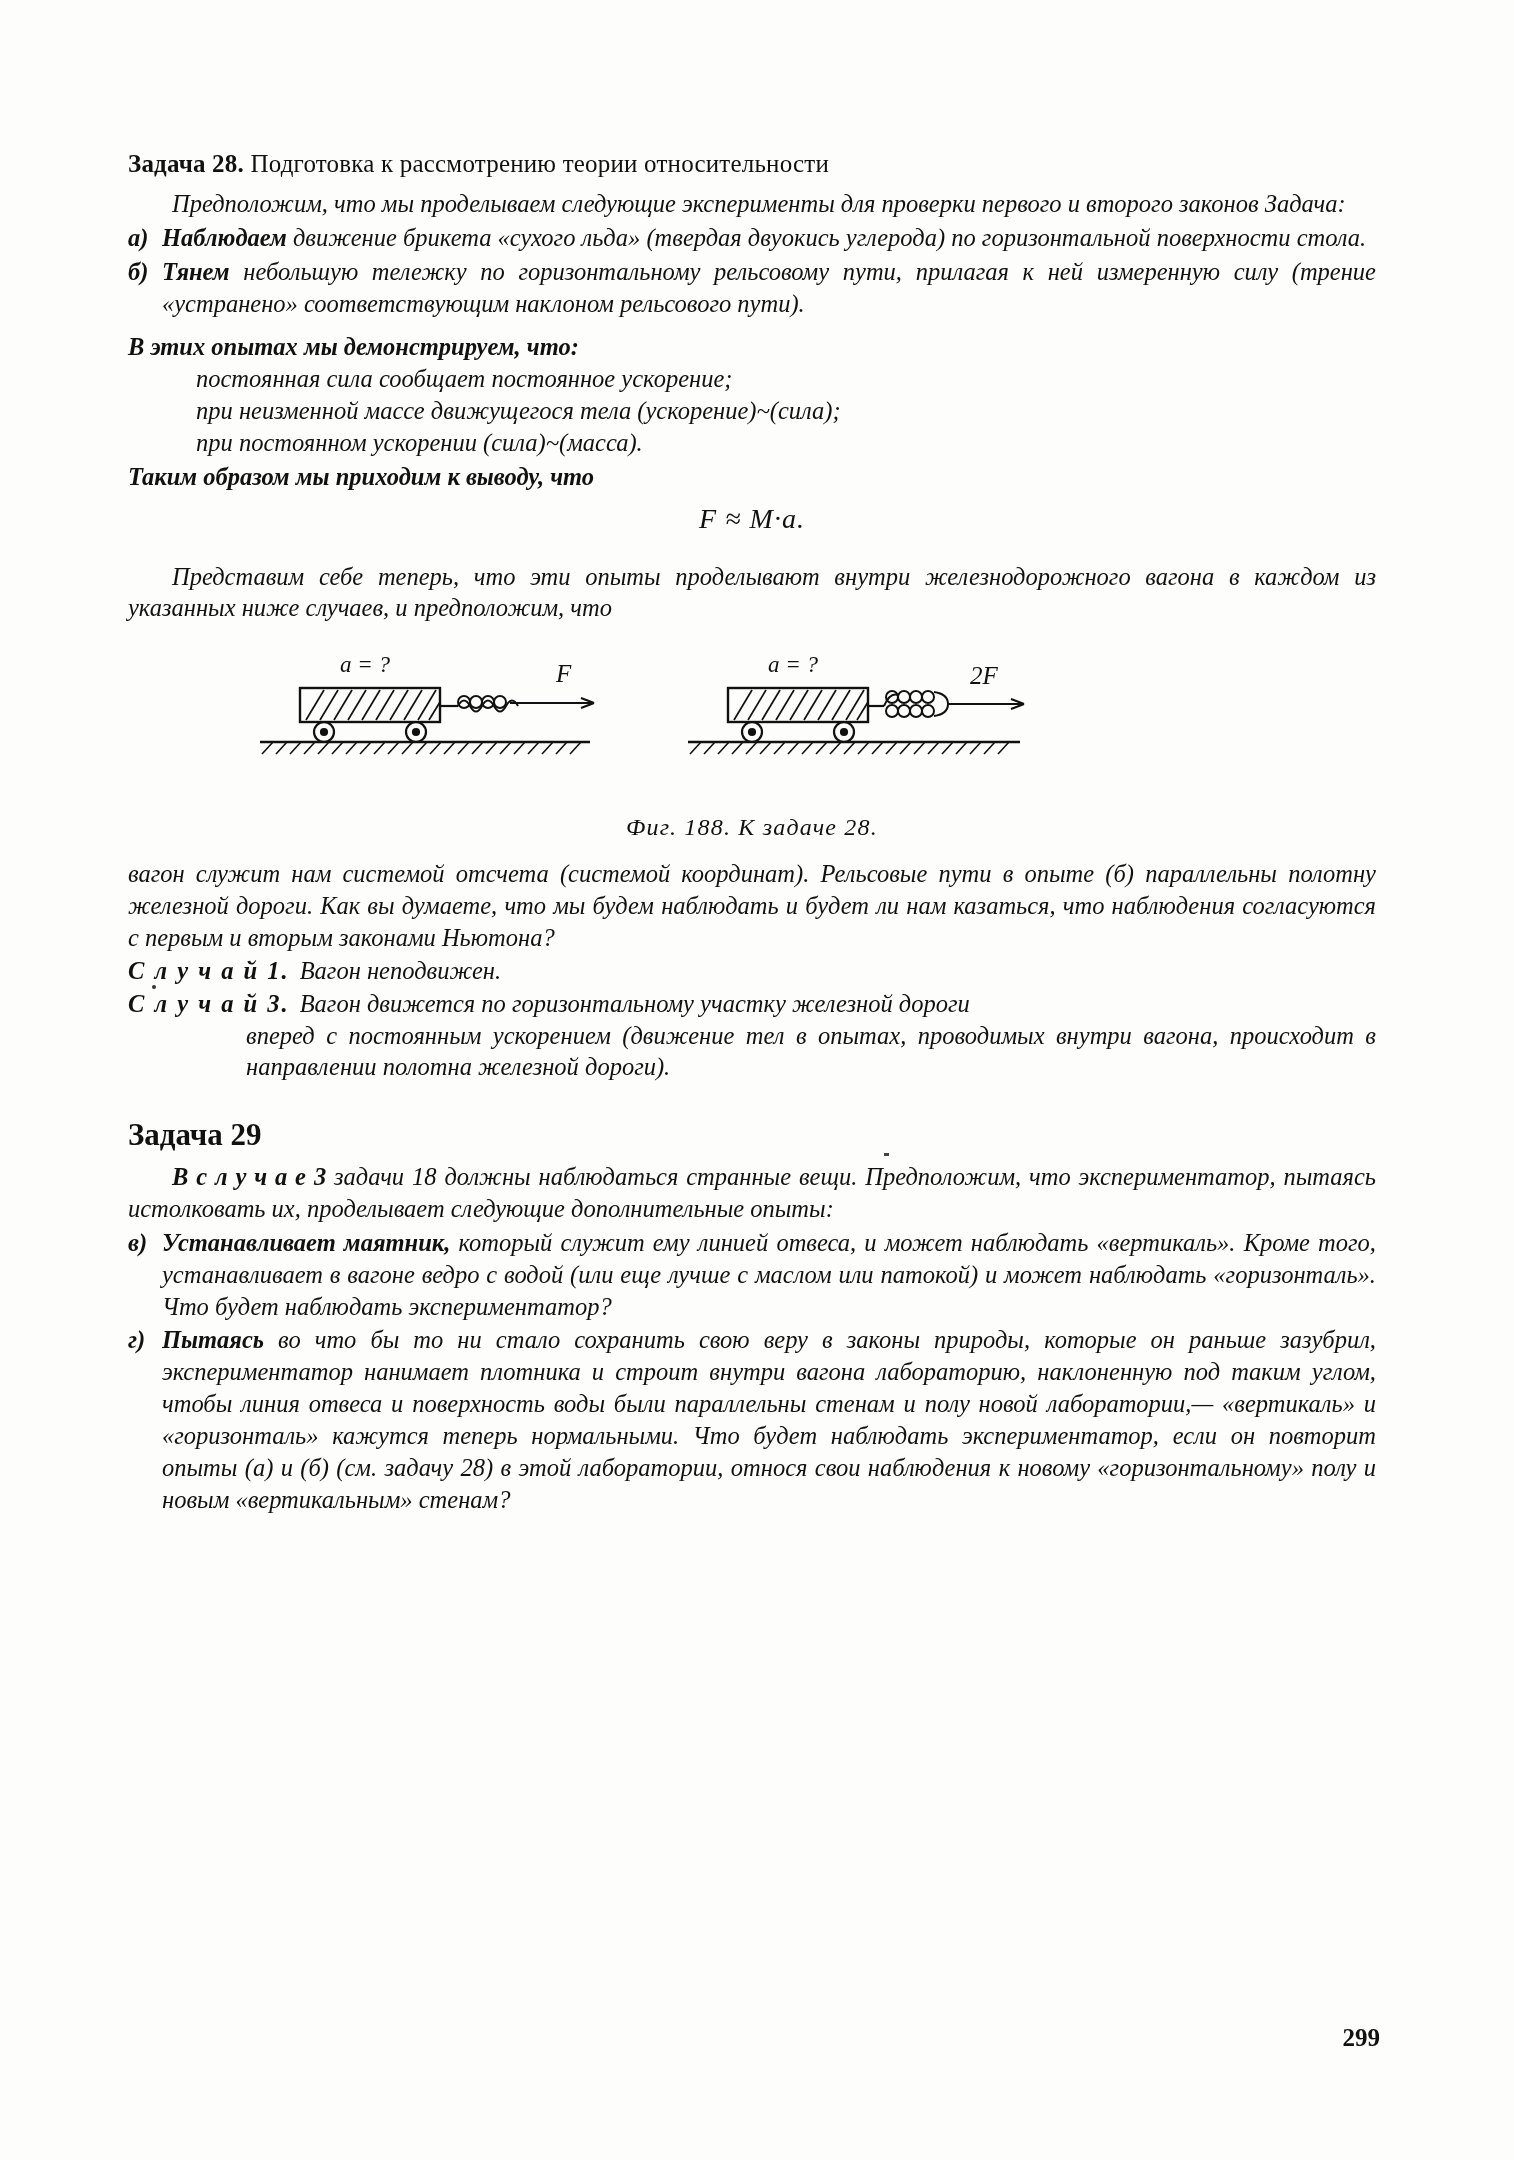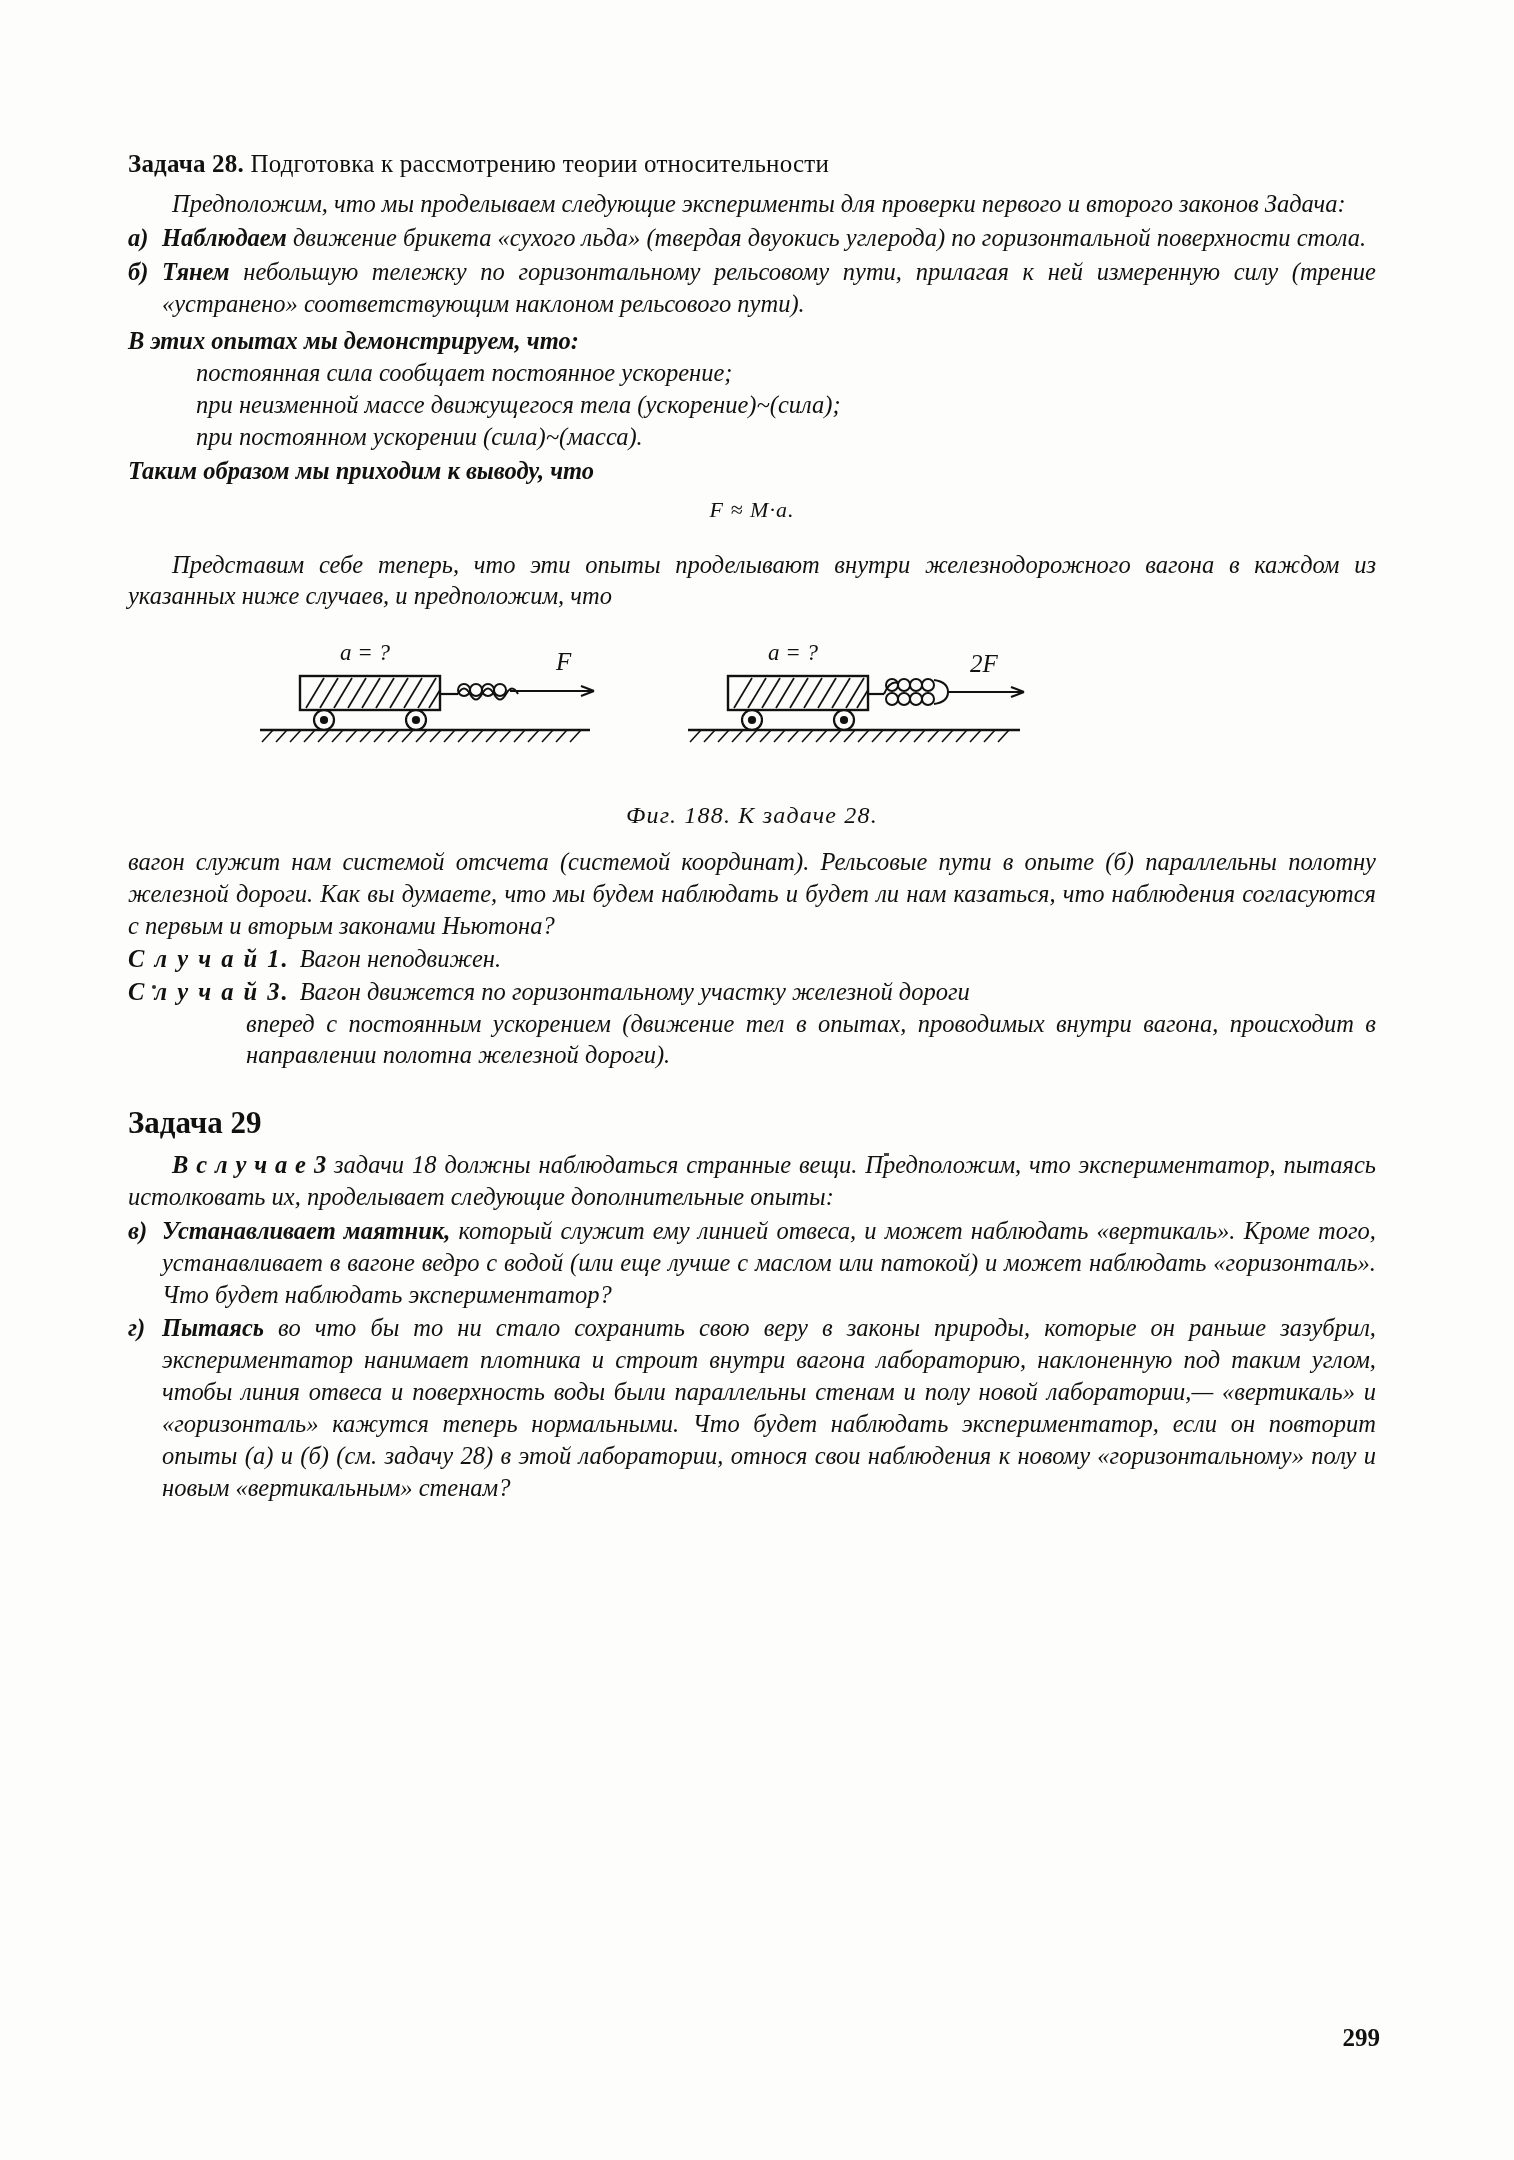--- a/index.html
+++ b/index.html
@@ -99,21 +99,21 @@
     text-indent: 0;
   }
 
   .sub-lines {
     padding-left: 68px;
   }
 
   .formula {
     text-align: center;
     font-style: italic;
-    font-size: 22px;
+    font-size: 28px;
     margin: 10px 0 4px 0;
     letter-spacing: 1px;
   }
 
   
   .figure-wrap {
     margin-top: 26px;
     position: relative;
     height: 150px;
   }
@@ -175,21 +175,21 @@
     <div class="lettered">
       <span class="mark">а)</span>
       <span class="body it"><span class="b">Наблюдаем</span><span> движение брикета «сухого льда» (твердая двуокись углерода) по горизонтальной поверхности стола.</span></span>
     </div>
 
     <div class="lettered">
       <span class="mark">б)</span>
       <span class="body it"><span class="b">Тянем</span><span> небольшую тележку по горизонтальному рельсовому пути, прилагая к ней измеренную силу (трение «устранено» соответствующим наклоном рельсового пути).</span></span>
     </div>
 
-    <p class="it" style="margin-top:6px"><span class="b">В этих опытах мы демонстрируем, что:</span></p>
+    <p class="it" style="margin-top:12px"><span class="b">В этих опытах мы демонстрируем, что:</span></p>
 
     <div class="sub-lines">
       <p class="it">постоянная сила сообщает постоянное ускорение;</p>
       <p class="it">при неизменной массе движущегося тела (ускорение)~(сила);</p>
       <p class="it">при постоянном ускорении (сила)~(масса).</p>
     </div>
 
     <p class="it" style="margin-top:2px"><span class="b">Таким образом мы приходим к выводу, что</span></p>
 
     <div class="formula">F ≈ M·a.</div>

